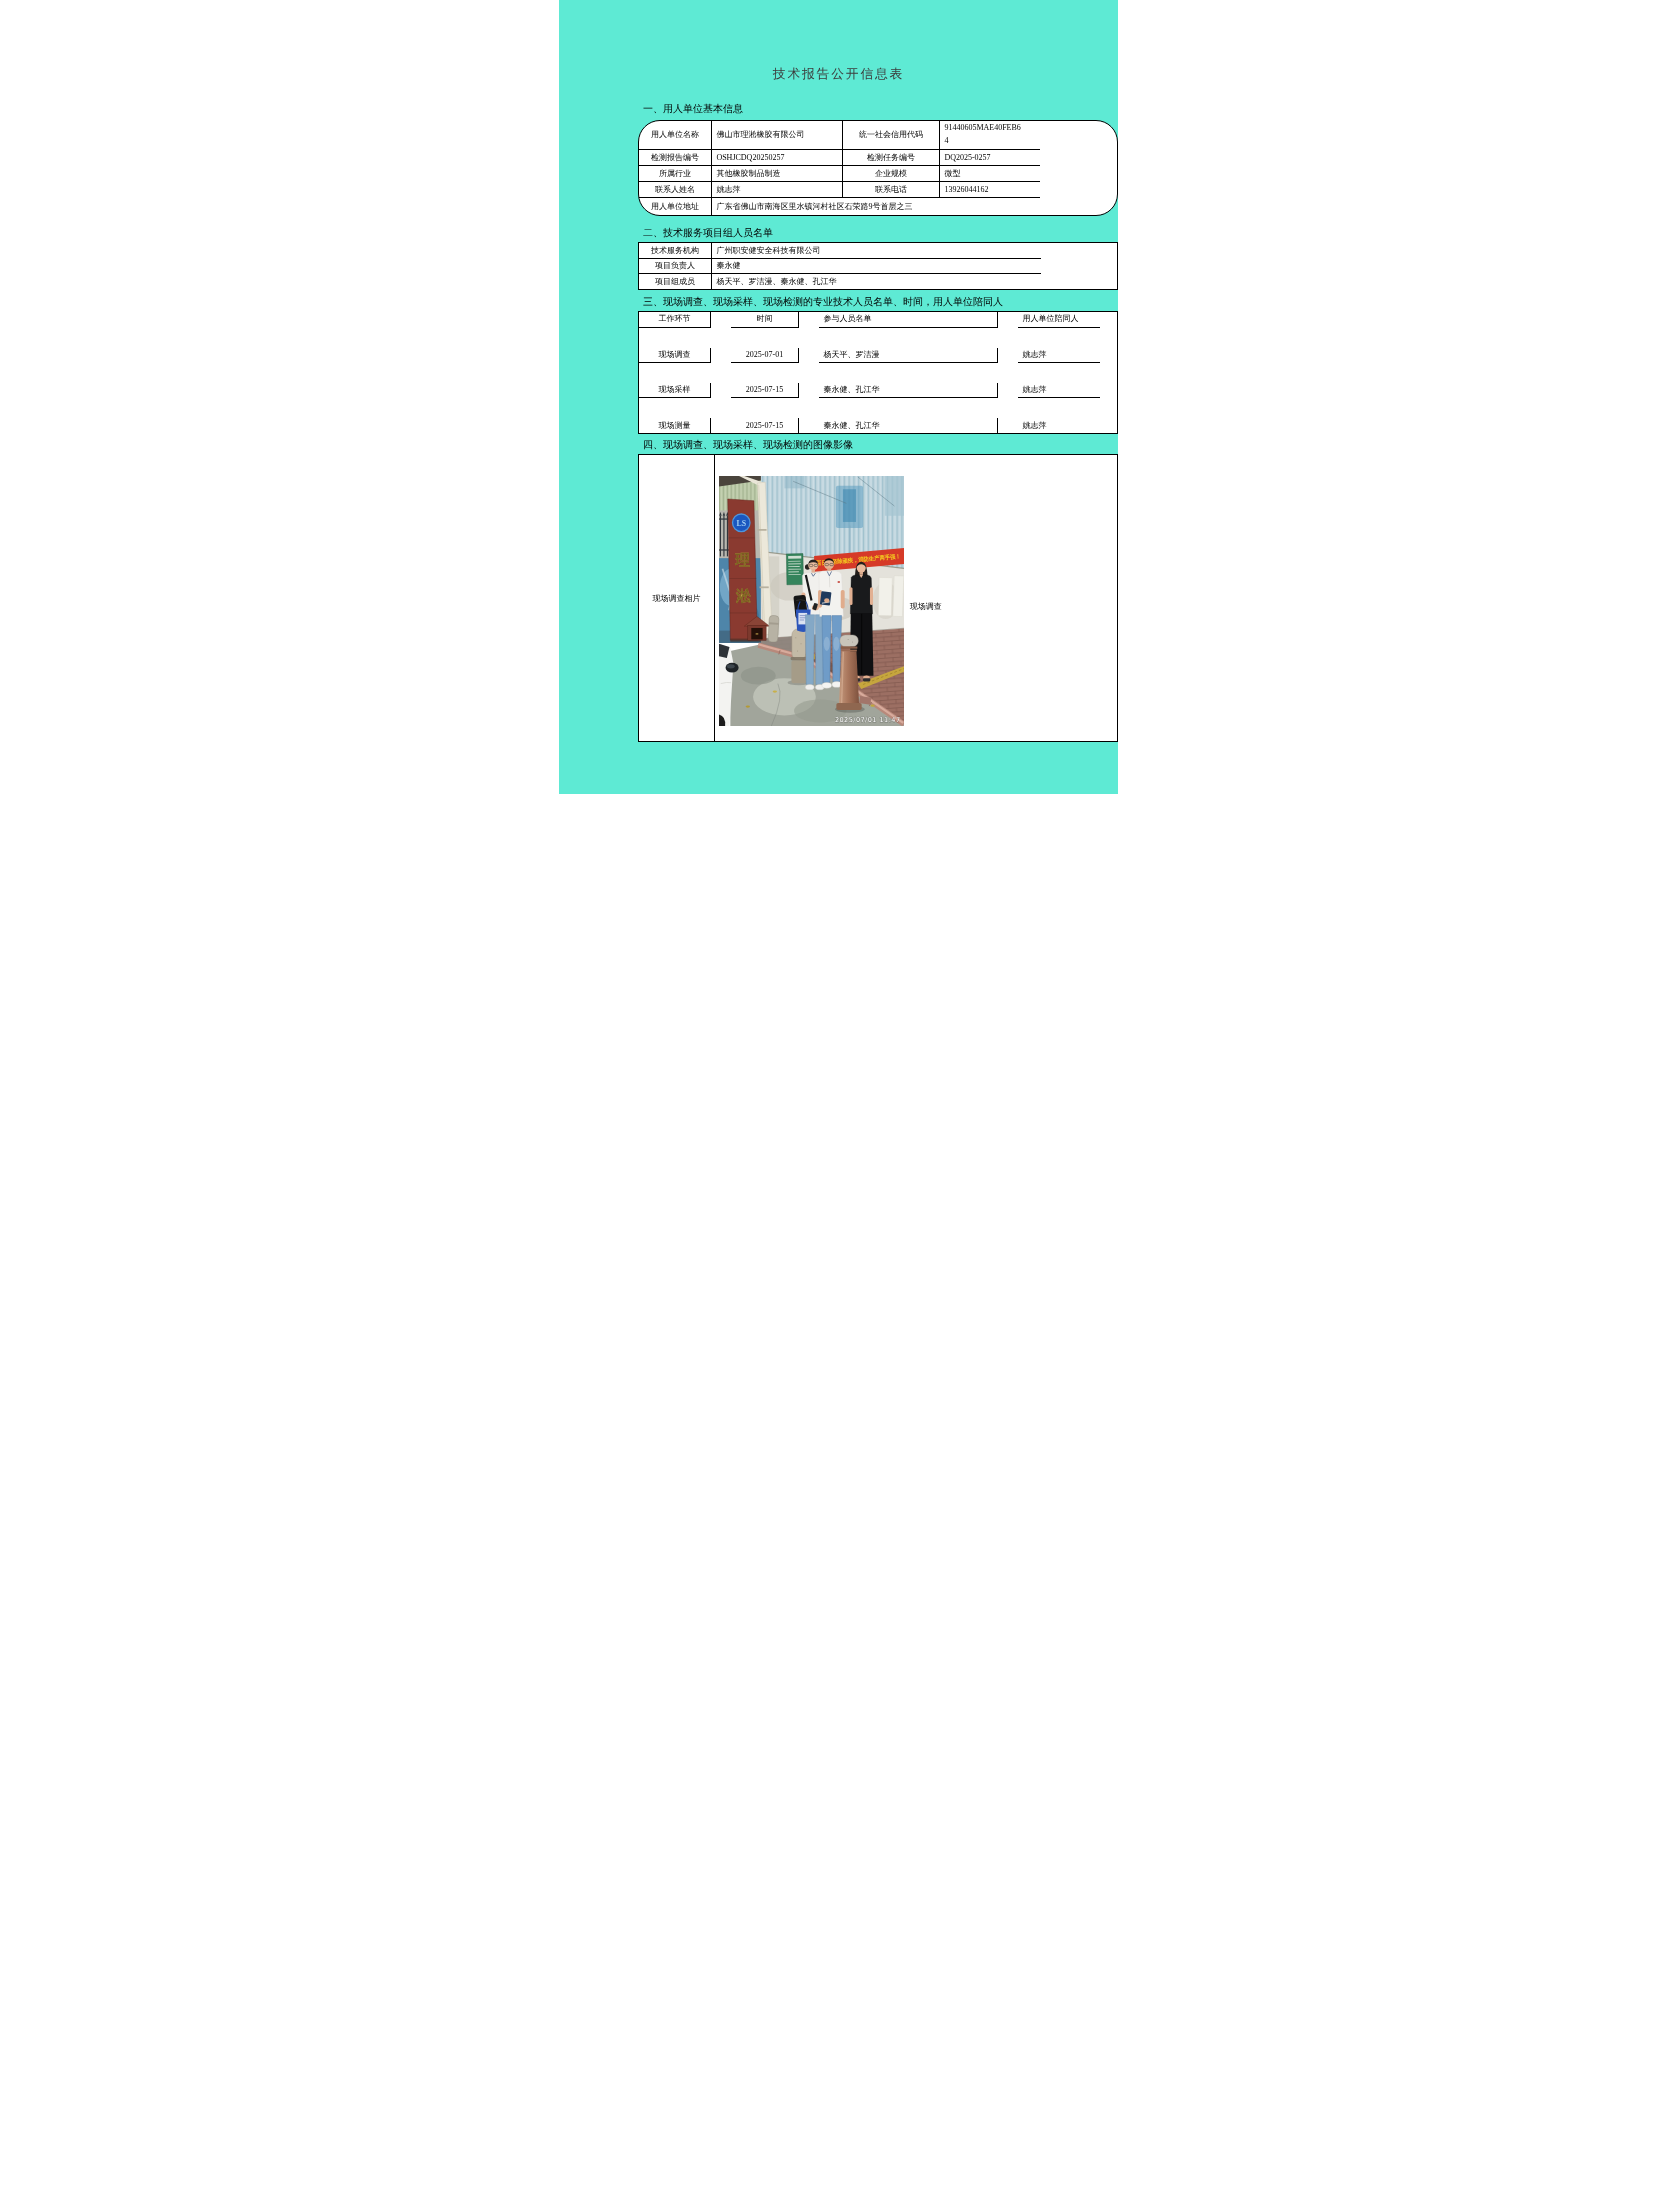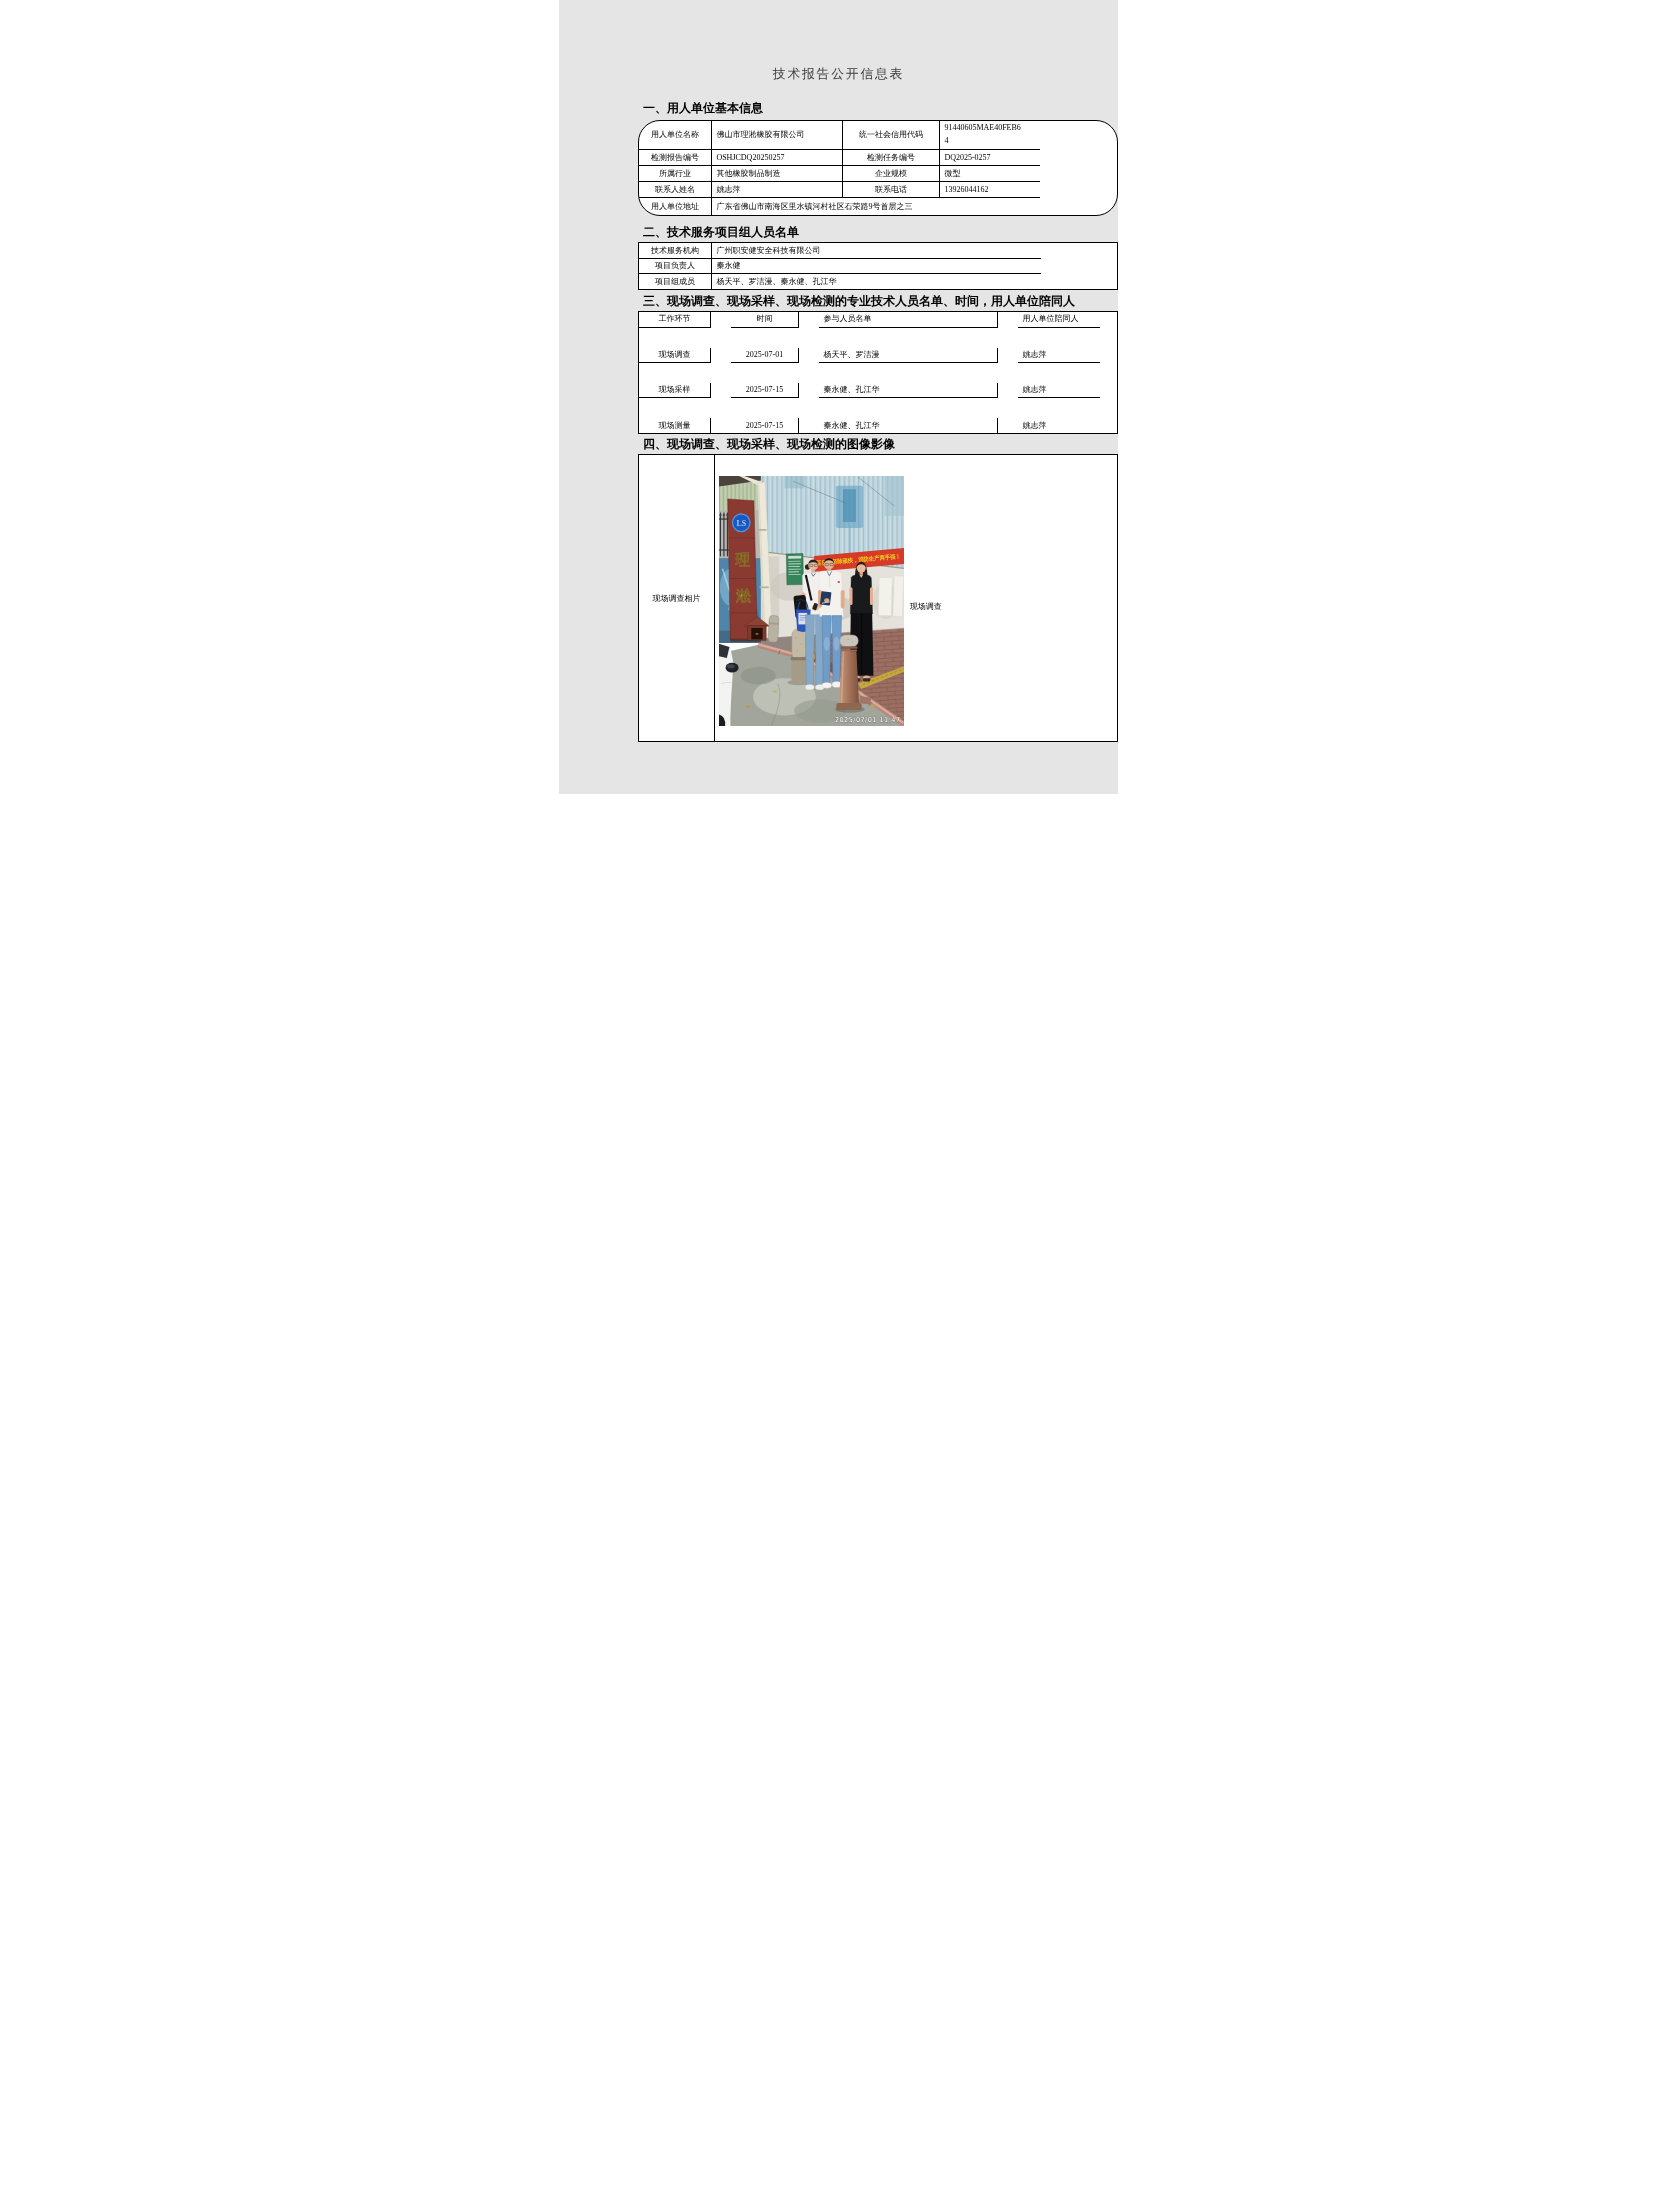--- a/index.html
+++ b/index.html
@@ -1,25 +1,25 @@
 <!DOCTYPE html>
 <html style="font-size:7px"><head>
 <meta charset="utf-8">
 <style>
   html,body{margin:0;padding:0;background:#ffffff;}
   .page{
-    position:relative;width:559px;height:794px;margin:0 auto;background:#e5e5e5;
+    position:relative;width:559px;height:794px;margin:0 auto;background:#5eead4;
     font-family:"Liberation Serif","DejaVu Serif",serif;color:#000;overflow:hidden;
   }
   .doc-title{
     padding-top:66px;text-align:center;font-size:12.8px;line-height:17.6px;
     color:#3c3c3c;letter-spacing:1.8px;font-weight:400;
   }
   .sec-heading{
-    margin:0 0 0 84px;font-size:12px;line-height:11.5px;font-weight:700;color:#000;
+    margin:0 0 0 84px;font-size:10px;line-height:11.5px;font-weight:400;color:#000;
   }
   .sh1{margin-top:19.4px;}
   .sh2{margin-top:11.5px;}
   .sh3{margin-top:5.3px;}
   .sh4{margin-top:5.3px;}
   .tbl{
     display:grid;margin-left:79px;background:#fff;
     border:0.9px solid #000;border-left-width:0.4px;border-right-width:0.4px;
   }
   .tbl > div{

